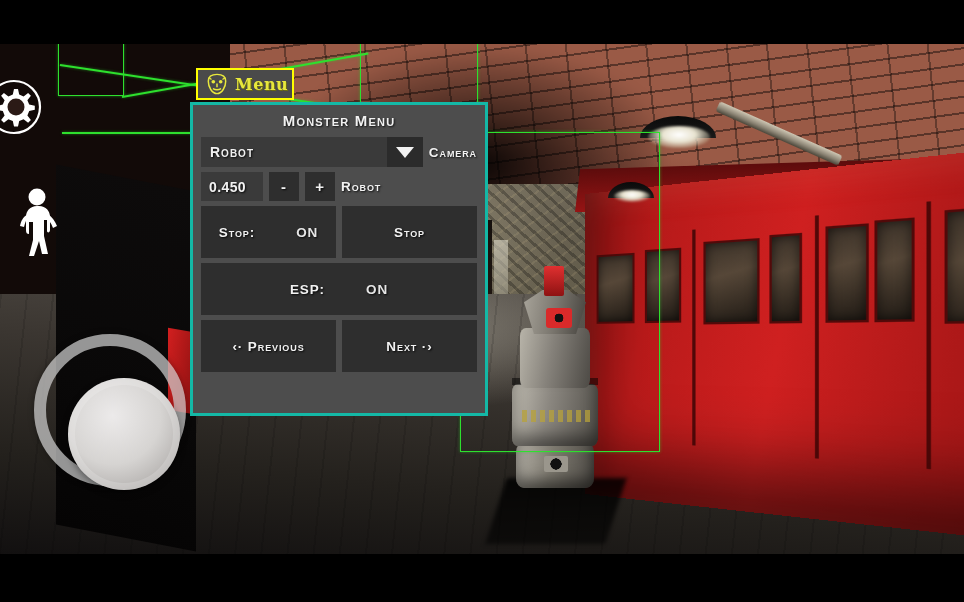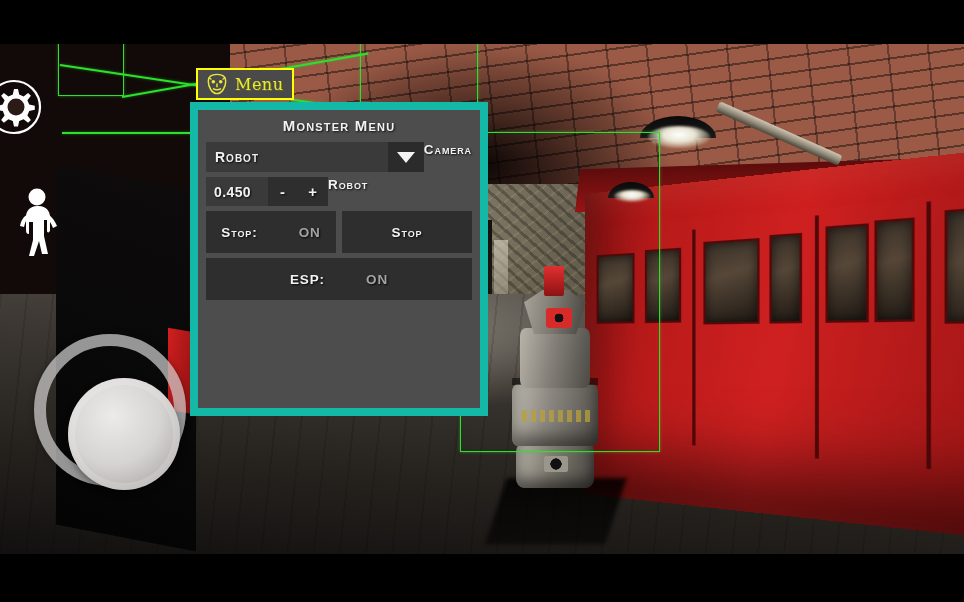--- a/index.html
+++ b/index.html
@@ -228,49 +228,49 @@
     background:#4a4a4a;
     border:2px solid #ffff00;
     z-index:50;
     display:flex; align-items:center; gap:7px;
     padding: 0 8px;
   }
   .menu-btn .mask-icon { width:22px; height:22px; flex:0 0 auto; }
   .menu-btn .menu-label {
     color:#e8e83c;
     font-family:"DejaVu Serif", serif;
-    font-weight:normal;
+    font-weight:bold;
     font-size:16px;
     letter-spacing:.5px;
     text-shadow: 1px 1px 0 #6b6b12;
   }
 
   
   #monster-menu {
     position:absolute;
     left:190px; top:102px;
     width:298px; height:314px;
     background:#4d4d4d;
-    border:8px solid #14b8a6;
+    border:3px solid #14b8a6;
     z-index:60;
     padding:6px 8px 8px 8px;
     display:flex; flex-direction:column; gap:5px;
   }
   .mm-title {
     text-align:center;
     color:#f2f2f2;
     font-family:"Liberation Sans", sans-serif;
     font-weight:bold;
     font-size:15px;
     font-variant: small-caps;
     letter-spacing:1.2px;
     padding:1px 0 3px 0;
     text-shadow: 1px 1px 2px rgba(0,0,0,.8);
   }
-  .mm-row { display:flex; align-items:flex-start; }
+  .mm-row { display:flex; align-items:center; gap:6px; }
   .gm-btn {
     background:#2e2e2e;
     color:#f2f2f2;
     border:none;
     font-family:"Liberation Sans", sans-serif;
     font-weight:bold;
     font-size:13.5px;
     font-variant: small-caps;
     letter-spacing:.9px;
     display:flex; align-items:center; justify-content:center;
@@ -308,39 +308,39 @@
   }
   .size-value {
     width:62px; height:29px; background:#3a3a3a;
     display:flex; align-items:center;
     color:#f2f2f2; font-weight:bold; font-size:14px;
     padding-left:8px; letter-spacing:.4px;
     text-shadow: 1px 1px 2px rgba(0,0,0,.85);
   }
   .step-btn { width:30px; height:29px; font-size:15px; }
   .grid2 { display:flex; gap:6px; }
-  .grid2 > .gm-btn { flex:1 1 0; height:42px;gap:41px; }
+  .grid2 > .gm-btn { flex:1 1 0; height:52px;gap:41px; }
   .esp-color-row {
     height:28px; background:#1f1f1f;
     display:flex; align-items:center; gap:14px; padding-left:12px;
     cursor:pointer;
   }
   .tri-right {
     width:0; height:0;
     border-top:8px solid transparent;
     border-bottom:8px solid transparent;
     border-left:12px solid #f2f2f2;
   }
   .esp-color-label {
     color:#f2f2f2; font-weight:bold; font-size:13.5px;
     font-variant:small-caps; letter-spacing:1px;
     text-shadow: 1px 1px 2px rgba(0,0,0,.85);
   }
   .wide-btn { width:100%; height:40px; }
-  .on-green { color:#a3a3a3; }
+  .on-green { color:#e5e5e5; }
 </style>
 </head>
 <body>
 
 <div id="screen">
 
   <div id="scene">
 
     <div class="tunnel-vault"></div>
     <div class="vault-dark"></div>
@@ -468,18 +468,22 @@
     </div>
 
     <div class="grid2">
       <div class="gm-btn">
         <span>ESP:</span>
           <span class="on-green">ON</span>
       </div>
     </div>
 
 
+    <div class="grid2">
+      <div class="gm-btn">‹· Previous</div>
+      <div class="gm-btn">Next ·›</div>
+    </div>
 
   </div>
 
   <div class="bar-top"></div>
   <div class="bar-bottom"></div>
 </div>
 
 </body></html>

